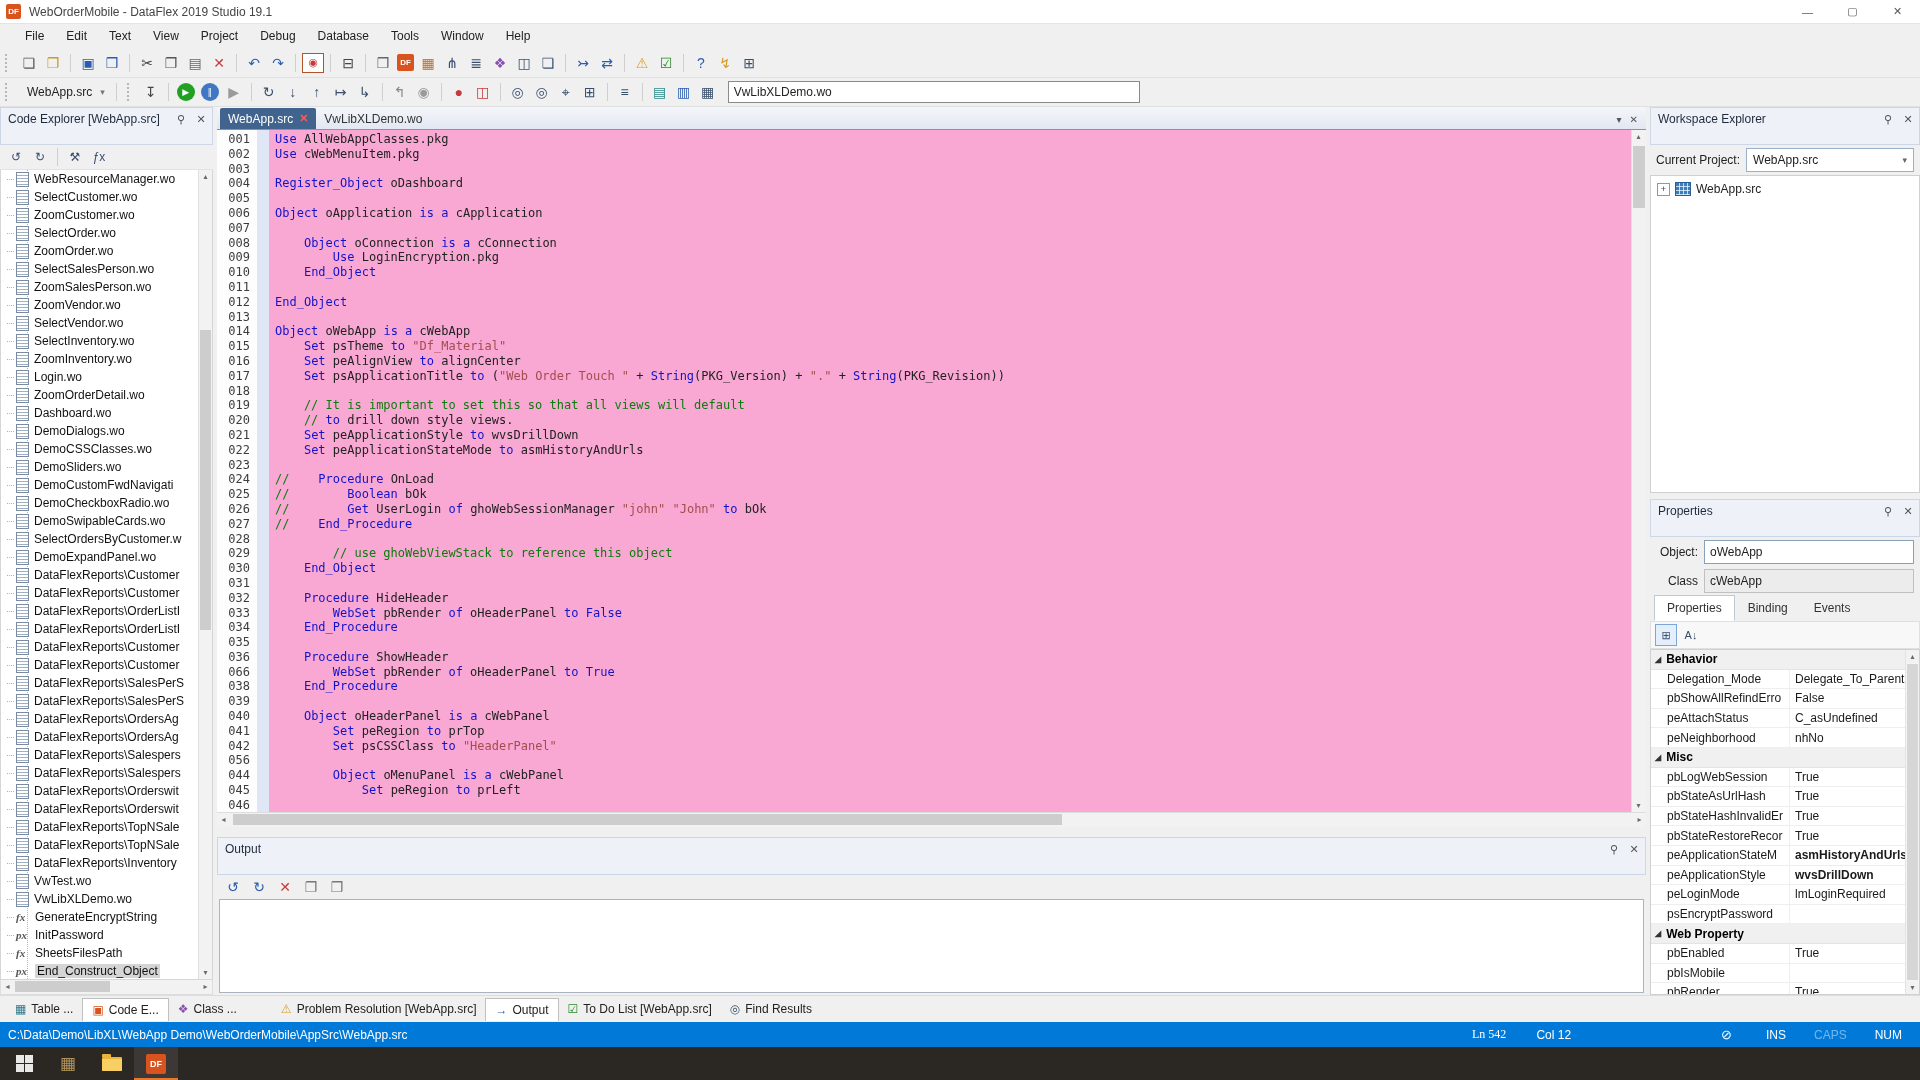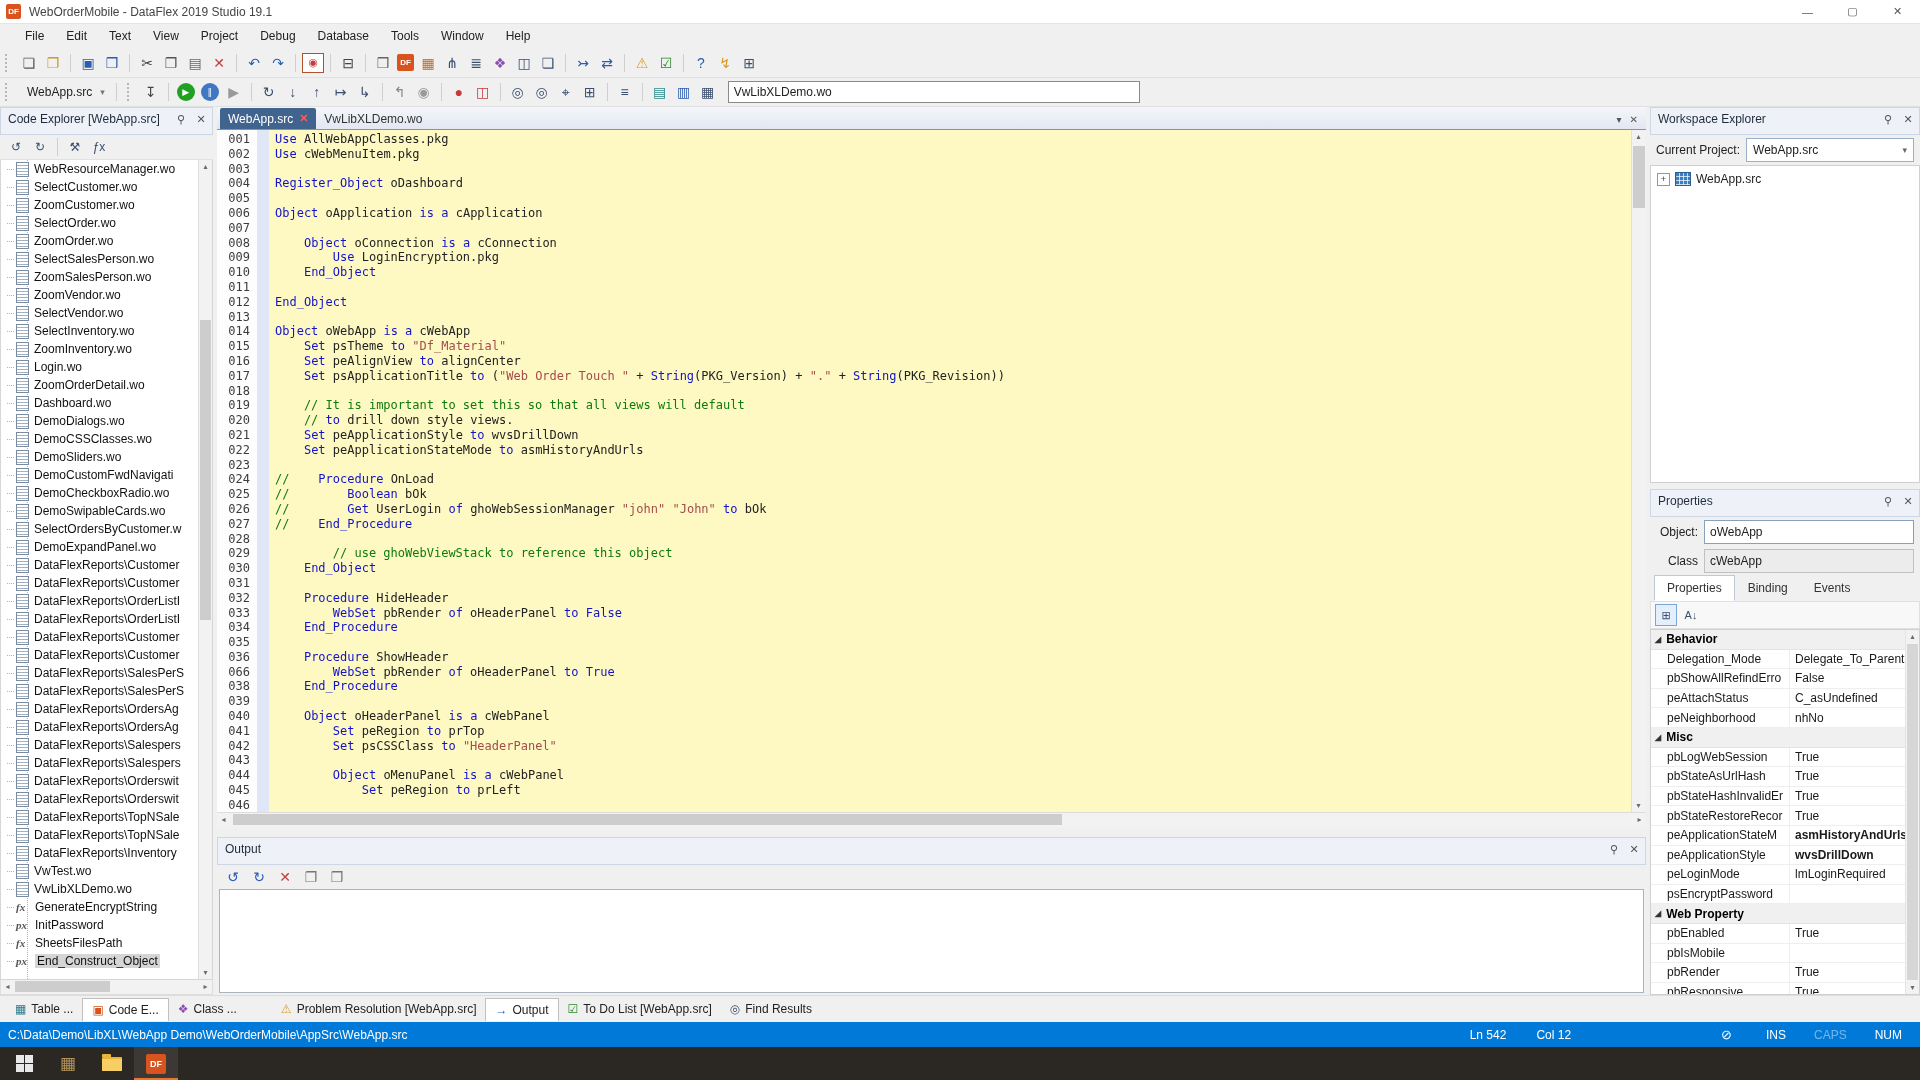--- a/index.html
+++ b/index.html
@@ -36,21 +36,21 @@
   .combo .arrow{margin-left:8px;color:#777;font-size:9px;}
   .search-input{width:400px;height:20px;border:1px solid #8a8a8a;background:#fff;margin-left:8px;
     font-family:"Liberation Sans",sans-serif;font-size:12px;padding:0 5px;color:#222;}
 
   
   .main{flex:1;display:flex;min-height:0;}
   .vsplit{width:4px;background:#f0f0f0;}
 
   
   .panel-header{height:22px;background:#eef2f8;border:1px solid #cdd6e4;display:flex;align-items:center;
-    padding:0 4px 4px 7px;color:#1f2a3a;}
+    padding:0 4px 14px 7px;color:#1f2a3a;}
   .panel-header .hicons{margin-left:auto;display:flex;gap:6px;color:#555;font-size:11px;}
   .hic{width:14px;text-align:center;}
 
   
   .left-panel{width:213px;display:flex;flex-direction:column;background:#f0f0f0;min-height:0;}
   .left-toolbar{height:24px;display:flex;align-items:center;background:#f0f0f0;border-bottom:1px solid #e2e2e2;padding-left:4px;}
   .left-toolbar .tbi{font-size:12px;color:#3a4f6e;}
   .tree{flex:1;background:#fff;border:1px solid #d6d6d6;border-top:none;position:relative;overflow:hidden;}
   .vline{position:absolute;left:26px;top:0;bottom:0;border-left:1px dotted #aab4c0;}
   .trow{height:18px;display:flex;align-items:center;padding-left:6px;white-space:nowrap;position:relative;}
@@ -69,21 +69,21 @@
   .tree-hthumb{position:absolute;left:14px;top:1px;height:11px;width:95px;background:#cdcdcd;}
 
   
   .center{flex:1;display:flex;flex-direction:column;min-width:0;min-height:0;}
   .tabstrip{height:22px;display:flex;align-items:flex-end;background:linear-gradient(#f4f6fb,#e2e7f1);
     border-bottom:1px solid #7b96bd;padding-left:3px;}
   .etab{height:21px;display:flex;align-items:center;padding:0 8px;color:#333;gap:6px;}
   .etab.active{background:#41648f;color:#fff;border-radius:2px 2px 0 0;}
   .etab .tclose{color:#ff5a4e;font-weight:bold;font-size:11px;}
   .tabstrip-right{margin-left:auto;display:flex;align-items:center;gap:8px;color:#555;padding:0 8px 4px 0;font-size:10px;}
-  .editor-wrap{height:682px;display:flex;background:#fef9c3;overflow:hidden;position:relative;}
+  .editor-wrap{height:682px;display:flex;background:#f9a8d4;overflow:hidden;position:relative;}
   .gutter{width:40px;background:#fdfdfd;text-align:right;padding-top:2px;flex:none;}
   .margin-band{width:12px;background:#dfe7f7;flex:none;}
   .codecol{flex:1;padding:2px 0 0 6px;overflow:hidden;}
   .cline,.lnum{font-family:"DejaVu Sans Mono",monospace;font-size:12px;line-height:14.8px;height:14.8px;white-space:pre;}
   .lnum{color:#3c3c3c;padding-right:7px;}
   .kw{color:#1313c9;}
   .cmt{color:#0e7a0e;}
   .str{color:#a34d4d;}
   .ed-vscroll{position:absolute;right:0;top:0;bottom:0;width:14px;background:#f2f2f2;border-left:1px solid #e0e0e0;}
   .ed-vthumb{position:absolute;left:1px;width:12px;top:16px;height:62px;background:#cdcdcd;}
@@ -133,21 +133,21 @@
 
   
   .bottom-strip{height:26px;background:#f0f0f0;display:flex;align-items:center;padding-left:6px;border-top:1px solid #ddd;}
   .btab{height:22px;display:flex;align-items:center;gap:5px;padding:0 9px;color:#222;}
   .btab.active{background:#fff;border:1px solid #c0c0c0;border-bottom:none;}
   .btab .bicon{font-size:12px;}
   .btab.gapped{margin-left:26px;}
 
   
   .statusbar{height:25px;background:#0079d8;color:#fff;display:flex;align-items:center;padding:0 18px 0 8px;}
-  .sb-ln{margin-left:auto;}
+  .sb-ln{margin-left:auto;font-family:Liberation Serif, serif;}
   .sb-col{margin-left:30px;}
   .sb-ro{margin-left:150px;font-size:13px;}
   .sb-ins{margin-left:34px;}
   .sb-caps{margin-left:28px;color:rgba(255,255,255,.45);}
   .sb-num{margin-left:28px;}
 
   
   .taskbar{height:33px;background:#2b2824;display:flex;align-items:stretch;padding-left:2px;}
   .tb-item{width:44px;display:flex;align-items:center;justify-content:center;position:relative;}
   .tb-item.active{background:rgba(255,255,255,.08);box-shadow:inset 0 -2px 0 #e8762c;}
@@ -582,21 +582,21 @@
             <div class="lnum">033</div>
             <div class="lnum">034</div>
             <div class="lnum">035</div>
             <div class="lnum">036</div>
             <div class="lnum">066</div>
             <div class="lnum">038</div>
             <div class="lnum">039</div>
             <div class="lnum">040</div>
             <div class="lnum">041</div>
             <div class="lnum">042</div>
-            <div class="lnum">043</div>
+            <div class="lnum">056</div>
             <div class="lnum">044</div>
             <div class="lnum">045</div>
             <div class="lnum">046</div>
           </div>
         <div class="margin-band"></div>
         <div class="codecol" id="codecol">
             <div class="cline"><span class="kw">Use</span><span> </span><span>AllWebAppClasses</span><span>.</span><span>pkg</span></div>
             <div class="cline"><span class="kw">Use</span><span> </span><span>cWebMenuItem</span><span>.</span><span>pkg</span></div>
             <div class="cline">&nbsp;</div>
             <div class="cline"><span class="kw">Register_Object</span><span> </span><span>oDashboard</span></div>

